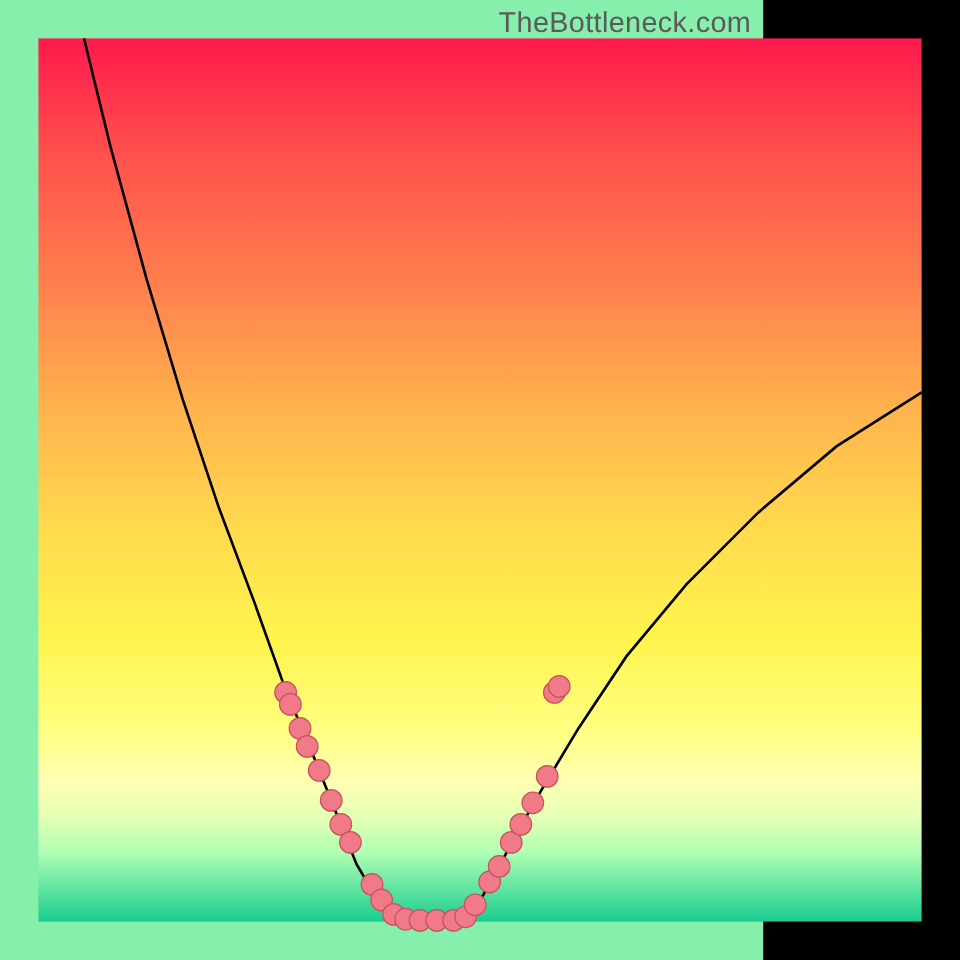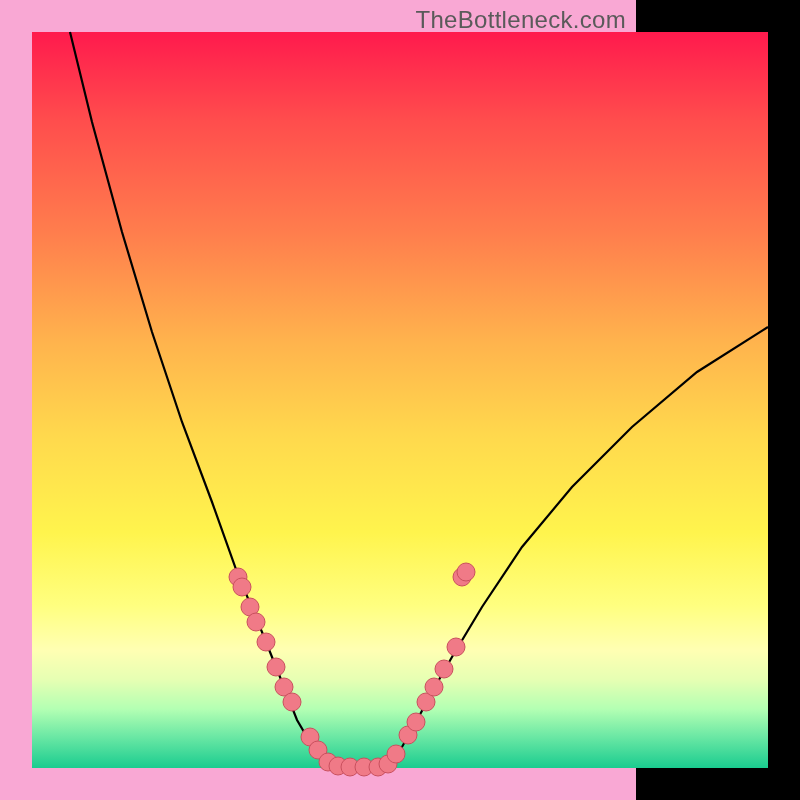--- a/index.html
+++ b/index.html
@@ -9,21 +9,21 @@
     height: 800px;
     overflow: hidden;
     background: #000;
   }
   .frame {
     position: absolute;
     top: 0;
     left: 0;
     width: 636px;
     height: 800px;
-    background: #f9a8d4;
+    background: #86efac;
   }
   .plot-area {
     position: absolute;
     top: 32px;
     left: 32px;
     width: 736px;
     height: 736px;
     background: linear-gradient(
       to bottom,
       #ff1a4d 0%,

